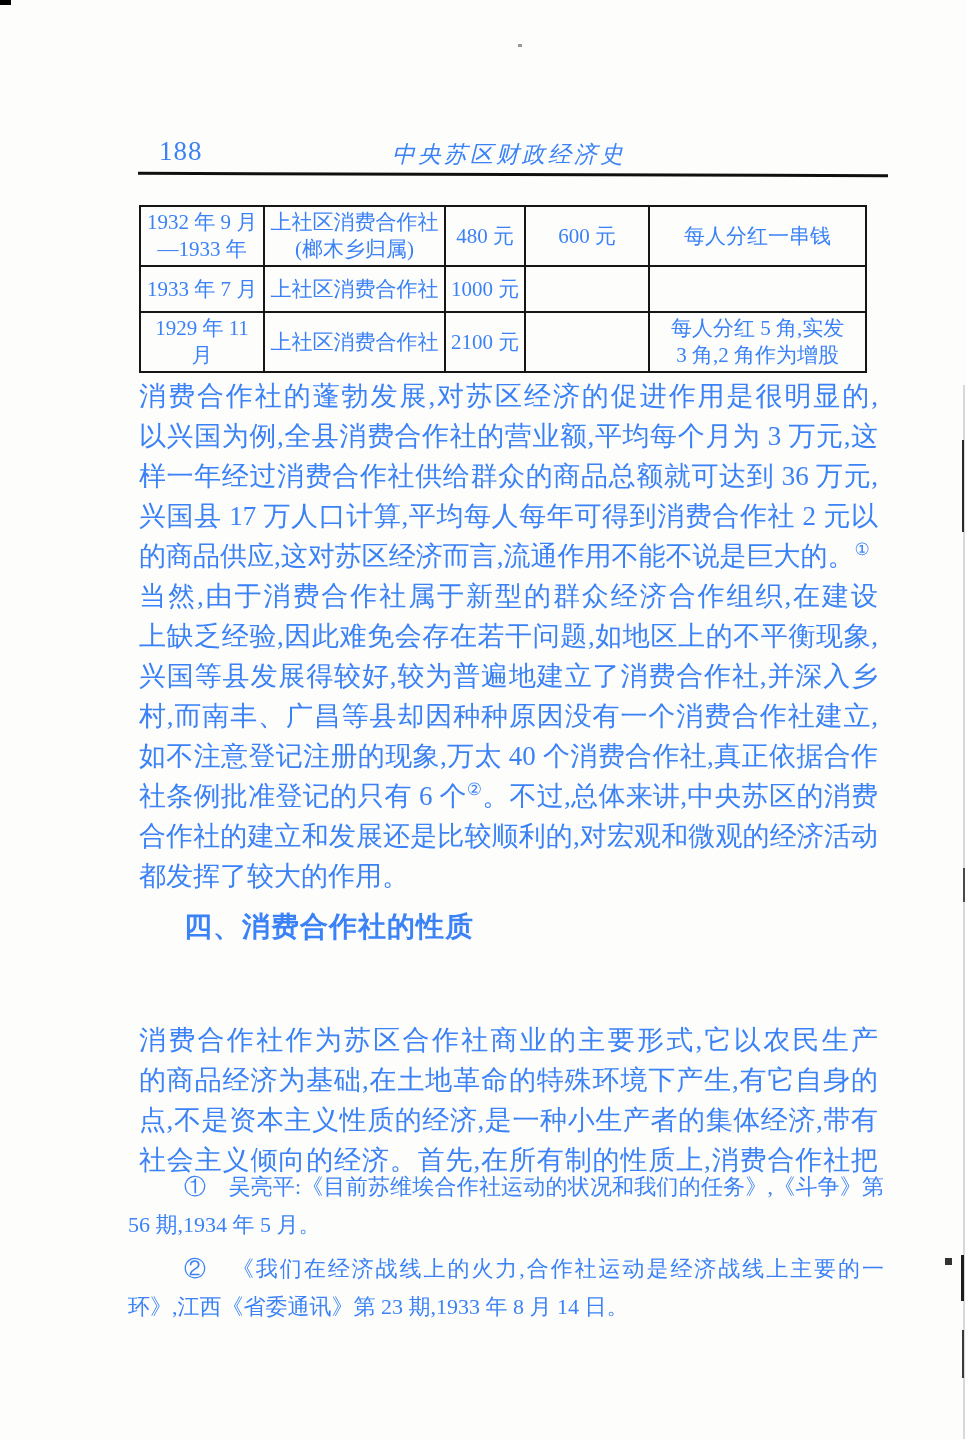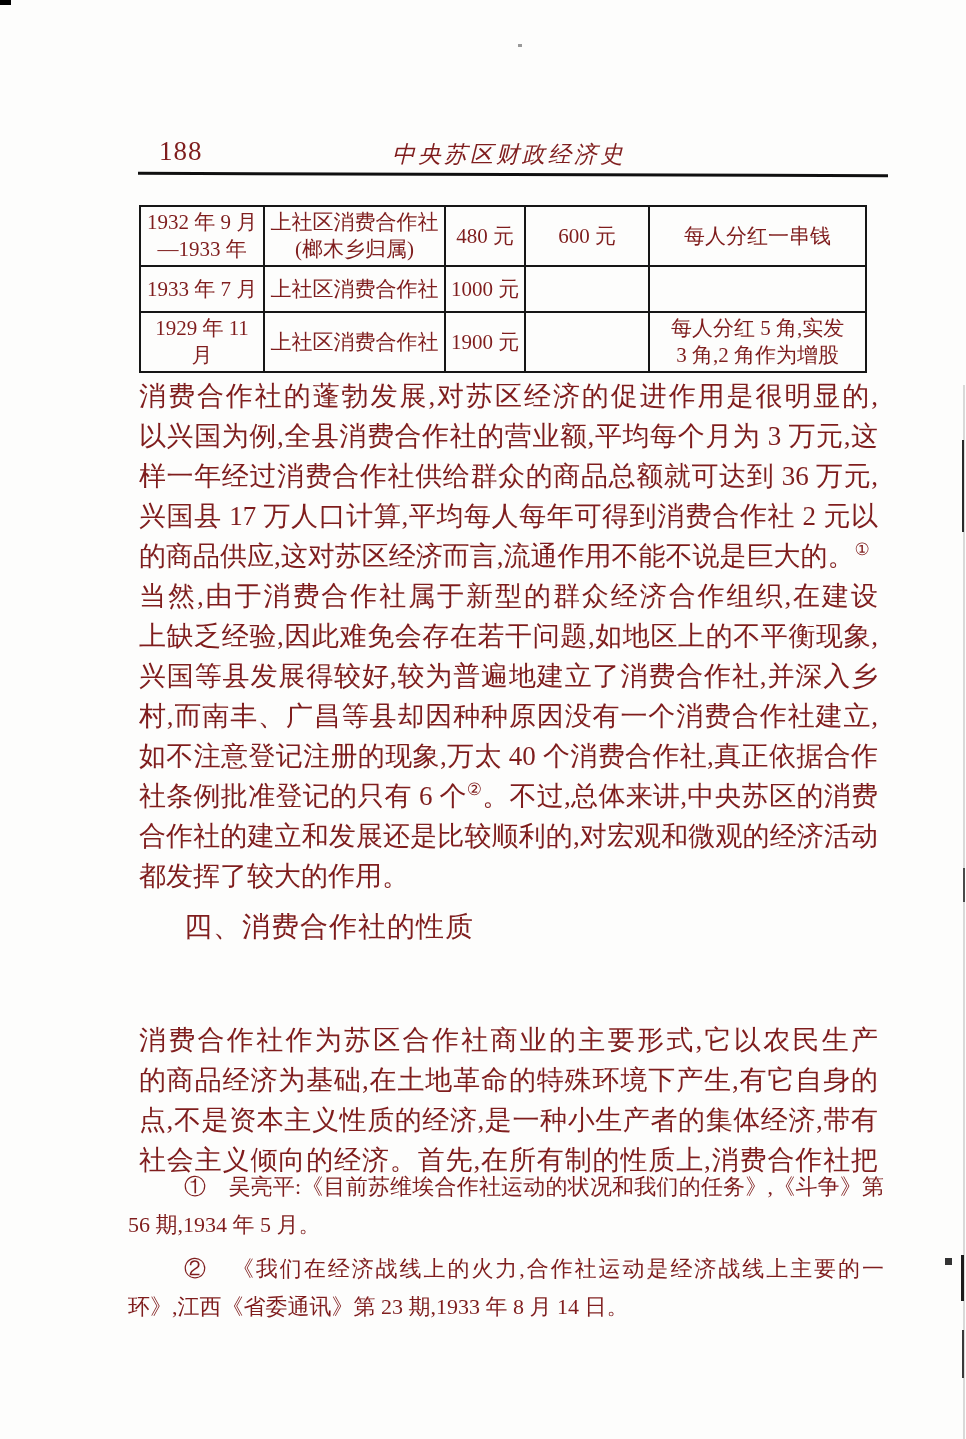--- a/index.html
+++ b/index.html
@@ -1,18 +1,18 @@
 <!DOCTYPE html>
 <html><head>
 <meta charset="utf-8">
 <style>
   html,body{margin:0;padding:0;background:#d9d9d9;}
   .page{
     position:relative;width:966px;height:1439px;margin:0 auto;
-    background:#fdfdfc;color:#7f1d1d;overflow:hidden;
+    background:#fdfdfc;color:#3b82f6;overflow:hidden;
     font-family:"Liberation Serif","DejaVu Serif",serif;
   }
   
   .hdr{position:absolute;top:136px;left:139px;width:740px;height:34px;}
   .page-num{position:absolute;left:20px;top:0;font-size:27px;letter-spacing:1px;}
   .run-title{position:absolute;left:0;right:0;top:3px;text-align:center;font-size:23px;letter-spacing:3px;font-style:italic;}
   .hdr-rule{position:absolute;top:173px;left:138px;width:750px;height:3px;background:#101010;transform:rotate(0.18deg);}
   
   table.divtbl{position:absolute;top:205px;left:139px;border-collapse:collapse;table-layout:fixed;}
   table.divtbl td{
@@ -28,21 +28,21 @@
   #body2{top:1020px;font-family:Liberation Serif, serif;}
   .pline{
     font-size:27px;height:40px;line-height:40px;overflow:hidden;
     text-align:justify;text-align-last:justify;
   }
   .pl-last{text-align-last:left;}
   .sup{font-size:17px;vertical-align:super;line-height:0;}
   
   .sec-head{
     position:absolute;top:908px;left:184px;margin:0;
-    font-size:28px;font-weight:normal;letter-spacing:1px;
+    font-size:28px;font-weight:bold;letter-spacing:1px;
     font-family:"Liberation Sans","DejaVu Sans",sans-serif;
   }
   
   .footnotes{position:absolute;top:1168px;left:128px;width:756px;}
   .footnote{margin-bottom:6px;}
   .fnline{
     font-size:22px;height:38px;line-height:38px;overflow:hidden;
     text-align:justify;text-align-last:justify;
   }
   .fn-first{padding-left:56px;}
@@ -115,21 +115,21 @@
           </td>
         </tr>
         <tr>
           <td>
             <div>1929 年 11 月</div>
           </td>
           <td>
             <div>上社区消费合作社</div>
           </td>
           <td>
-            <div>1900 元</div>
+            <div>2100 元</div>
           </td>
           <td>
             <div></div>
           </td>
           <td>
             <div>每人分红 5 角,实发</div>
             <div>3 角,2 角作为增股</div>
           </td>
         </tr>
       </tbody>

